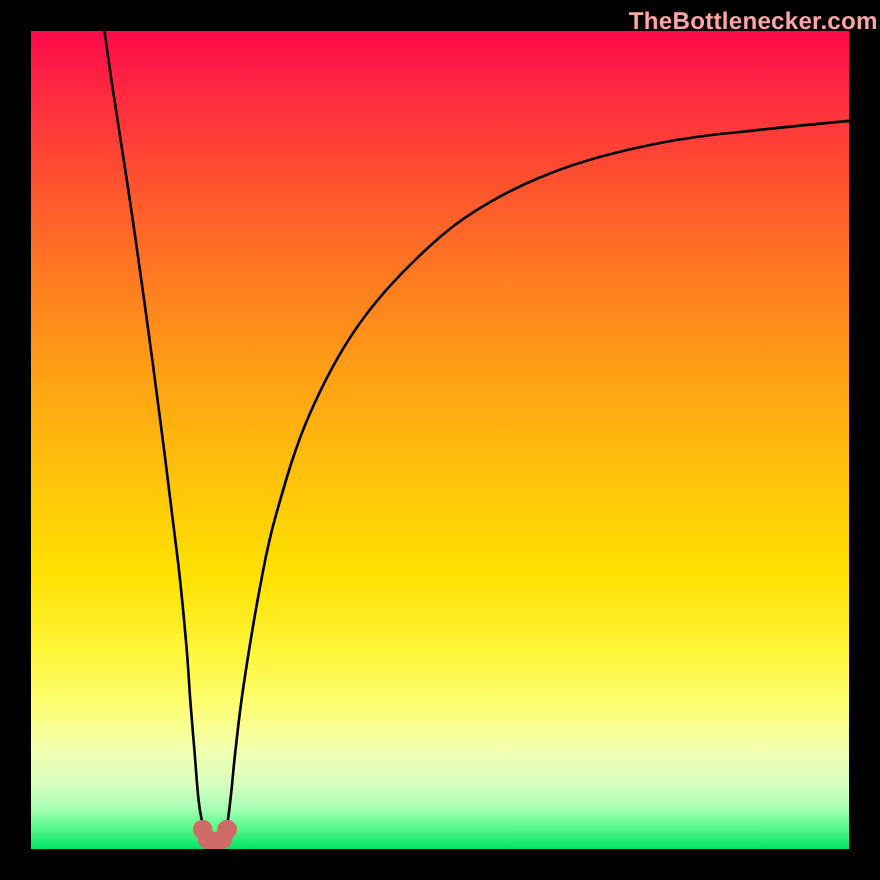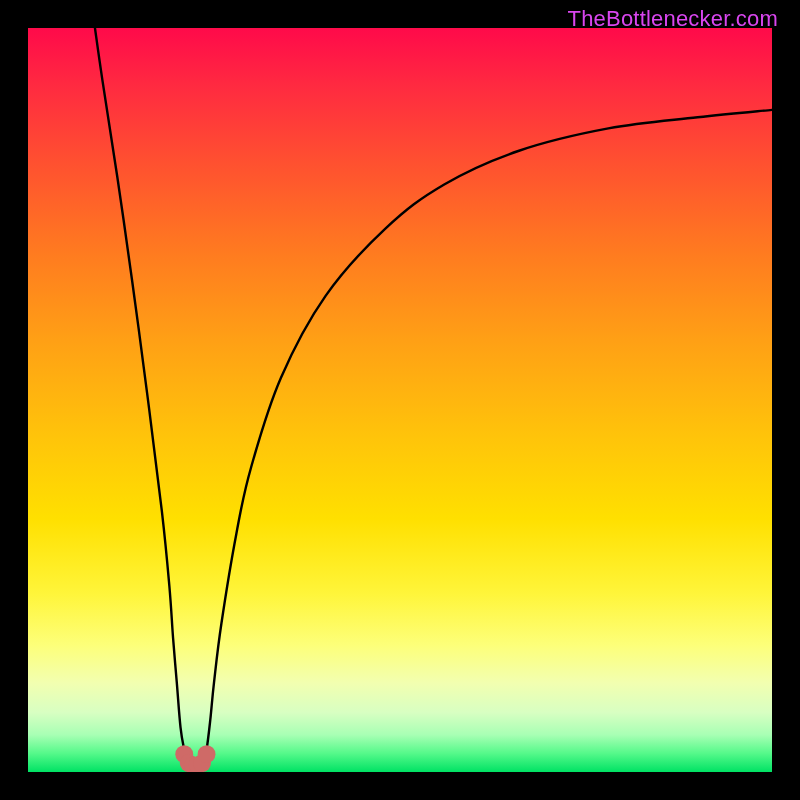--- a/index.html
+++ b/index.html
@@ -54,25 +54,25 @@
   .curves {
     position: absolute;
     left: 0;
     top: 0;
     width: 100%;
     height: 100%;
   }
   .watermark {
     position: absolute;
     top: 6px;
-    right: 22px;
-    color: #d946ef;
+    right: 2px;
+    color: #fca5a5;
     font-size: 22px;
     letter-spacing: 0.2px;
-    font-weight: 400;
+    font-weight: 700;
   }
 </style>
 </head>
 <body>
 
 <div class="frame">
 
   <div class="plot">
 
     <div class="gradient"></div>

